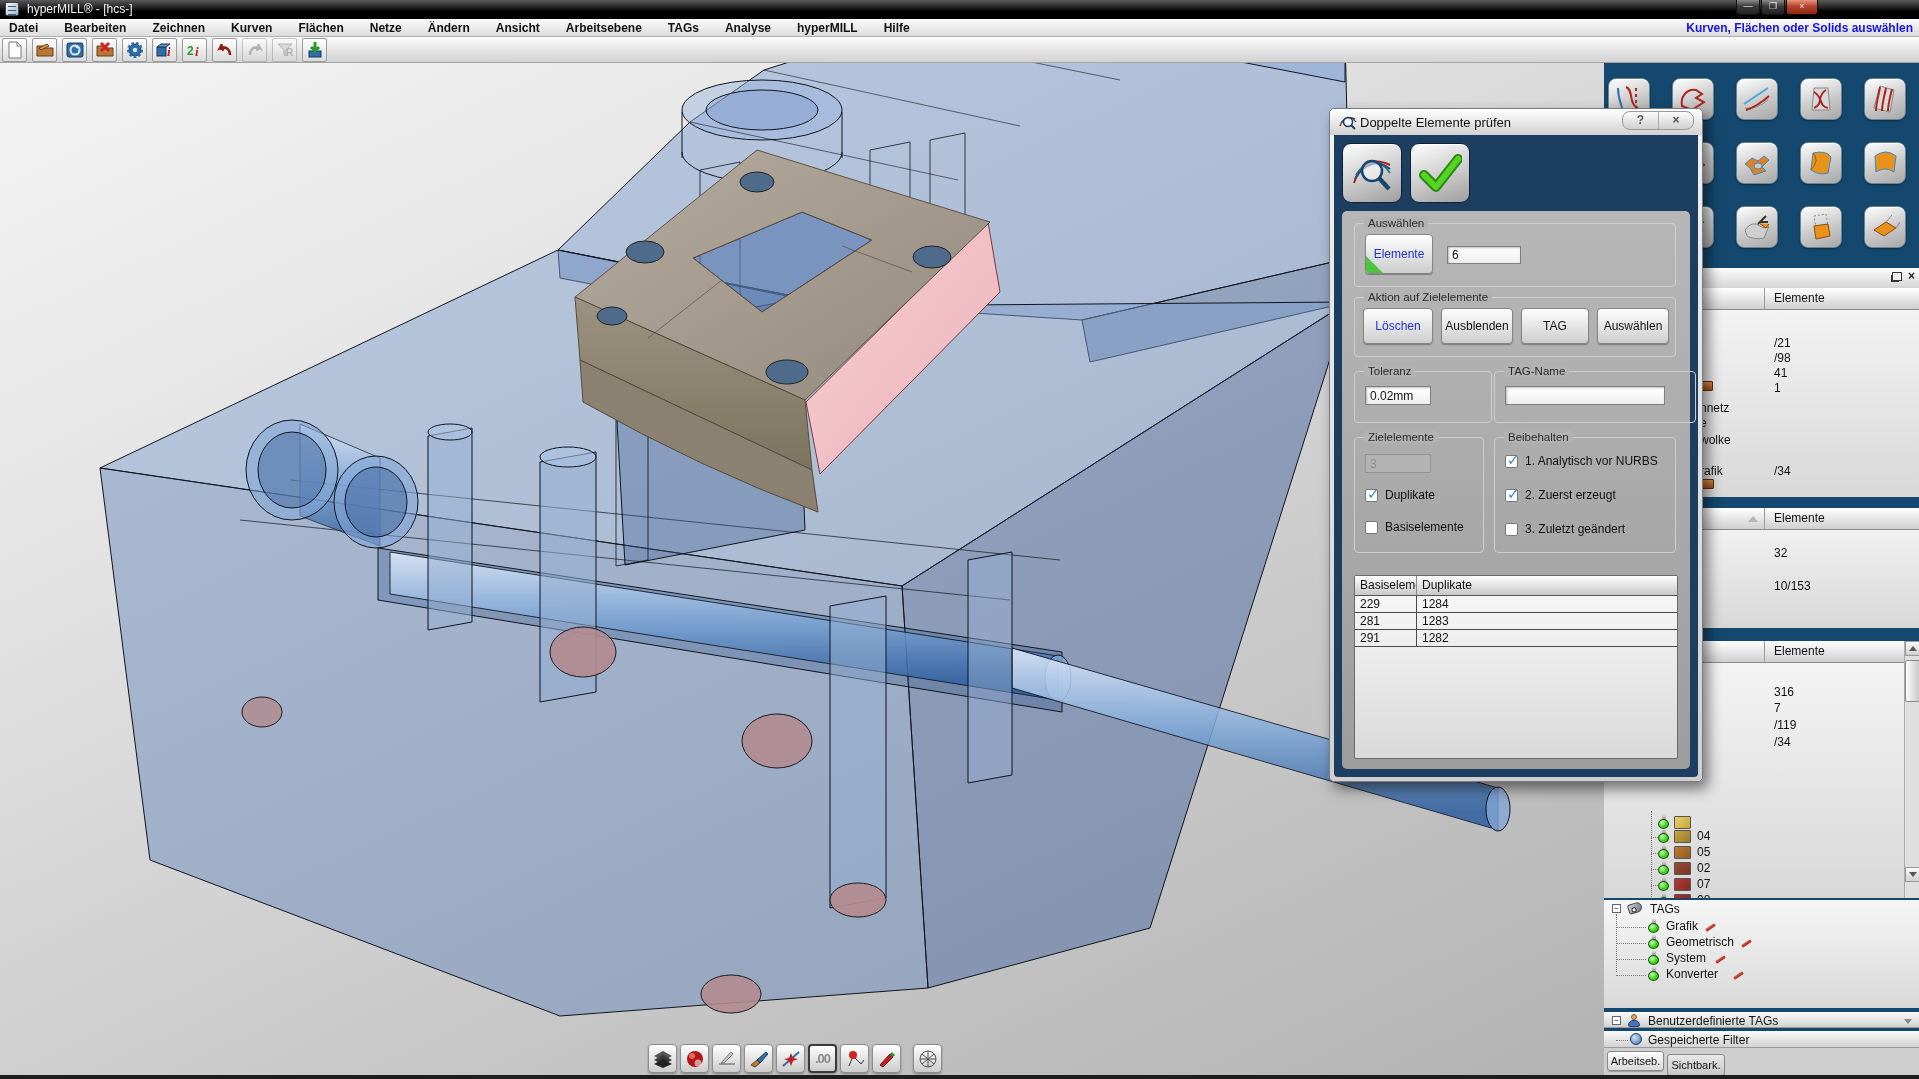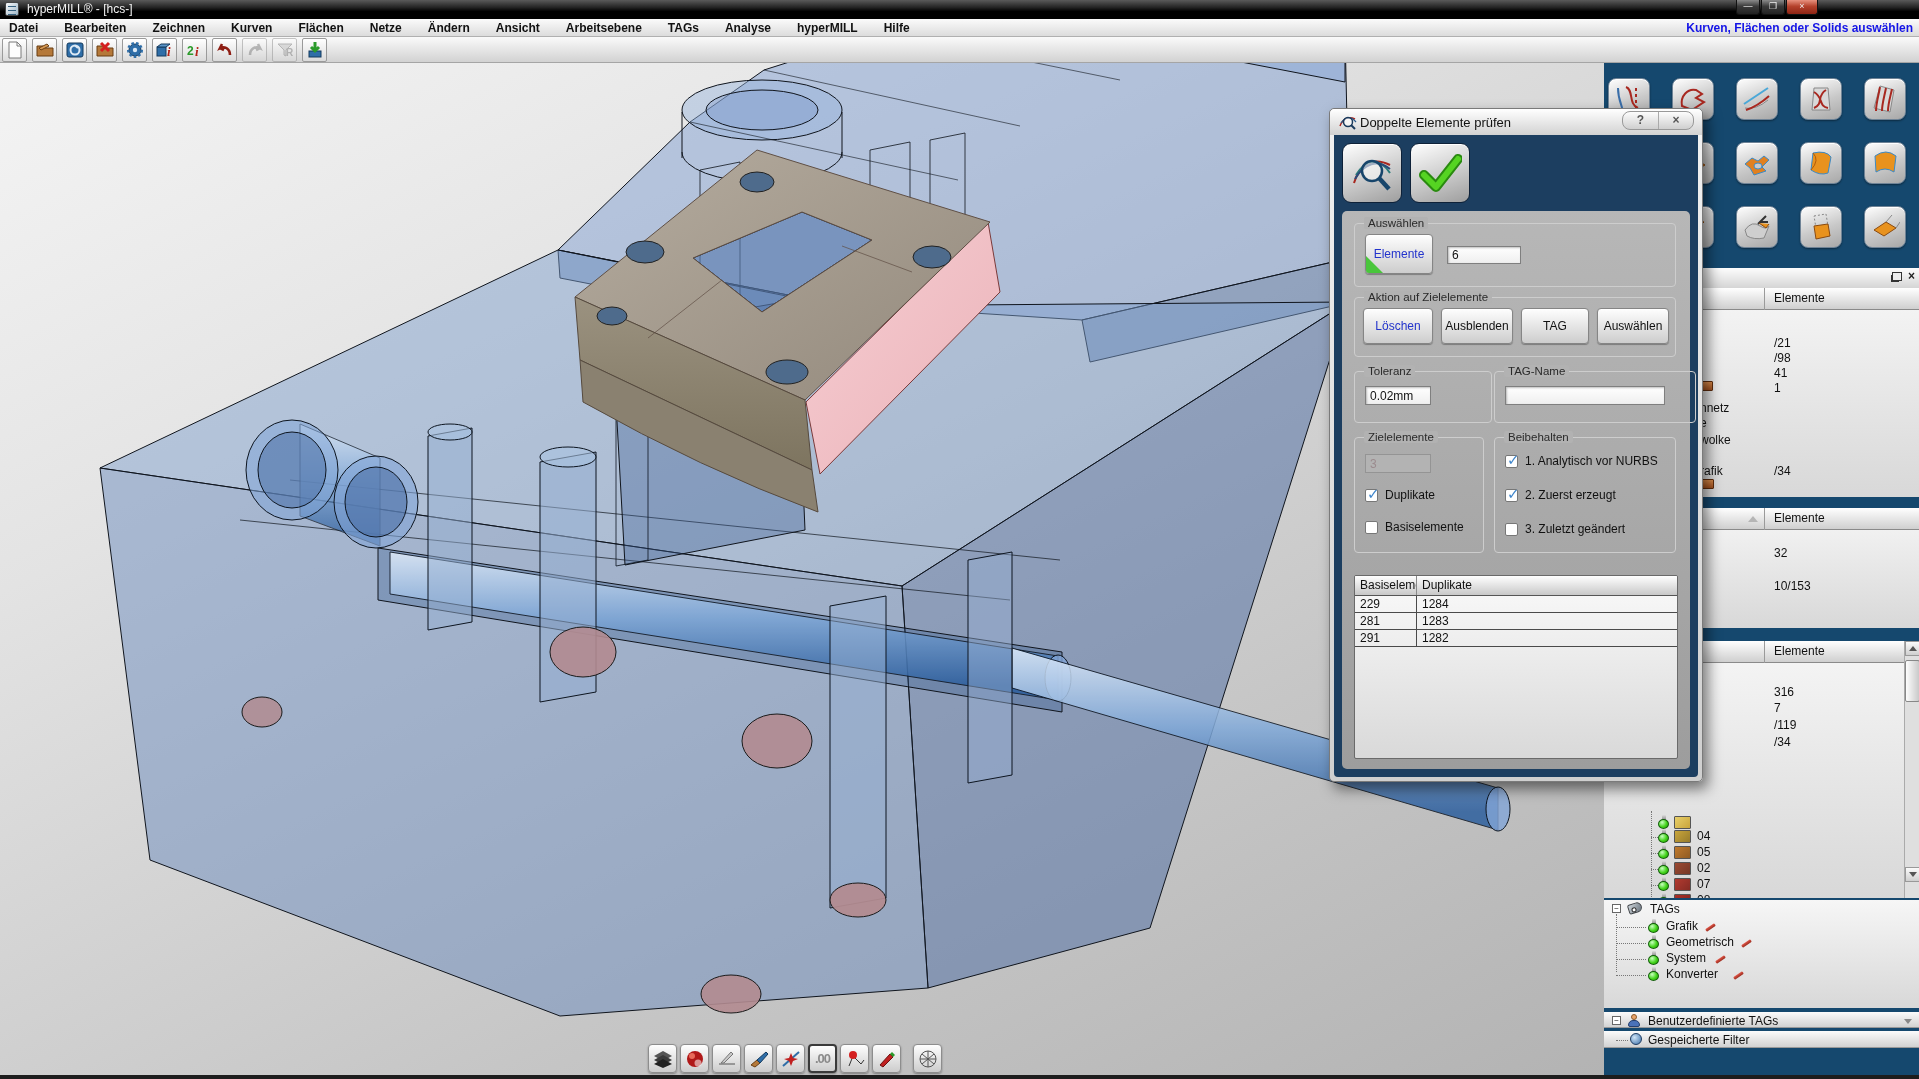--- a/index.html
+++ b/index.html
@@ -701,20 +701,24 @@
       <span class="lv" style="left:44px; top:1px;">Benutzerdefinierte TAGs</span>
       <span class="tri-down" style="position:absolute; right:7px; top:7px; border-top-color:#888;"></span>
     </div>
 
     <div class="bar-row" style="top:993px; border-top:1px solid #15486e;">
       <span class="dots-h" style="left:12px; top:9px; width:12px;"></span>
       <span class="filter-ic" style="left:26px; top:2px;"></span>
       <span class="lv" style="left:44px; top:1px;">Gespeicherte Filter</span>
     </div>
 
+    <div class="bottom-strip" style="top:1011px; height:31px;">
+      <div class="tab" style="left:3px; top:3px; width:57px; height:20px; line-height:19px;">Arbeitseb.</div>
+      <div class="tab inactive" style="left:63px; top:6px; width:58px; height:22px; line-height:21px;">Sichtbark.</div>
+    </div>
   </div>
 
   <div class="dialog">
     <div class="dlg-title">
       <span class="dlg-title-icon">
         <svg width="18" height="16">
             <path d="M1,12 C4,4 10,2 16,5" fill="none" stroke="#a82820" stroke-width="1.5"></path>
             <path d="M2,9 C6,3 12,2 17,8" fill="none" stroke="#2a5a8a" stroke-width="1.2"></path>
             <circle cx="9" cy="8" r="4.5" fill="rgba(255,255,255,.6)" stroke="#1a3a5c" stroke-width="1.5"></circle>
             <path d="M12,11 L16,15" stroke="#1a3a5c" stroke-width="2"></path>

